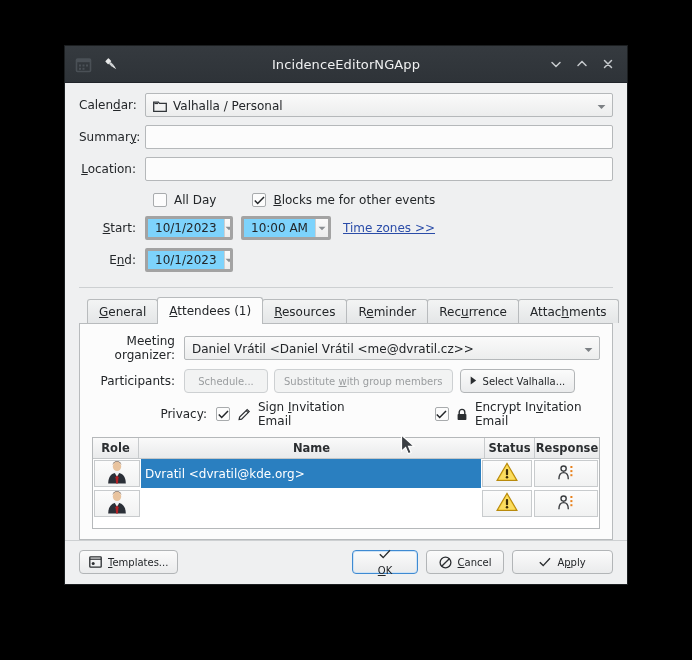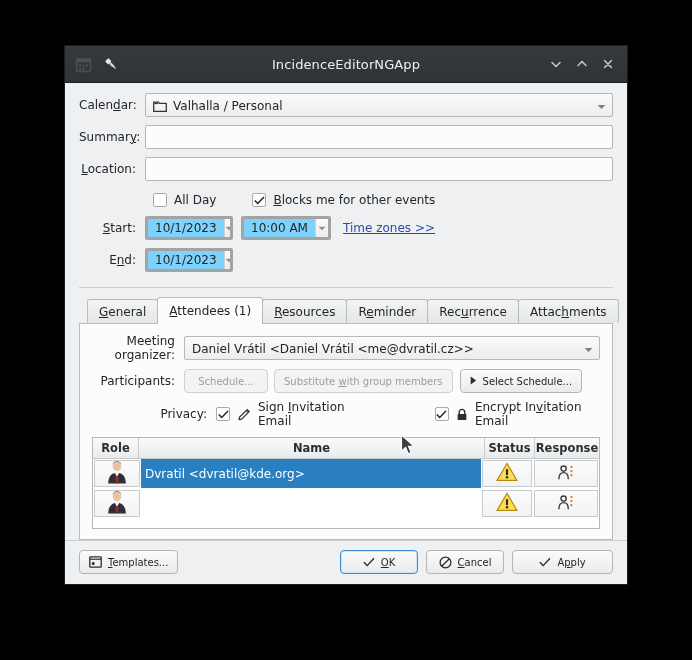--- a/index.html
+++ b/index.html
@@ -386,21 +386,21 @@
         </div>
         <div class="btn disabled" style="margin-left:6px; justify-content:center;">
           <span>Substitute <span class="u">w</span>ith group members</span>
         </div>
         <div class="btn" style="margin-left:7px;">
           <span>
             <svg width="7" height="9" viewBox="0 0 7 9">
                 <path d="M0.7 0.6 L6.2 4.5 L0.7 8.4 Z" fill="#2b2e31"></path>
               </svg>
           </span>
-          <span>Select Schedule...</span>
+          <span>Select Valhalla...</span>
         </div>
       </div>
 
       <div class="frow" style="margin-bottom:0;">
         <div class="flabel wide" style="width:124px;">Privacy:</div>
         <div class="cb-wrap">
           <span class="cbox">
             <svg width="11" height="9" viewBox="0 0 11 9">
                 <path d="M0.8 4.4 L3.7 7.5 L10 0.9" fill="none" stroke="#232629" stroke-width="1.5"></path>
               </svg>
@@ -523,21 +523,21 @@
       <span style="display:flex;">
         <svg width="13" height="12" viewBox="0 0 13 12">
           <rect x="0.8" y="0.8" width="11.4" height="10.4" rx="0.8" fill="none" stroke="#2b2e31" stroke-width="1.3"></rect>
           <path d="M0.8 3.2 H12.2" stroke="#2b2e31" stroke-width="1.2"></path>
           <circle cx="4.2" cy="7.6" r="1.5" fill="#2b2e31"></circle>
         </svg>
       </span>
       <span><span class="u">T</span>emplates...</span>
     </div>
     <div class="spacer"></div>
-    <div class="btn default" style="width:78px; justify-content:center;">
+    <div class="btn default" style="width:66px; justify-content:center;flex-direction:column;">
       <span style="display:flex;">
         <svg width="12" height="10" viewBox="0 0 12 10">
             <path d="M0.8 5.2 L4.2 8.6 L11 1.2" fill="none" stroke="#2b2e31" stroke-width="1.4"></path>
           </svg>
       </span>
       <span><span class="u">O</span>K</span>
     </div>
     <div class="btn" style="width:78px; justify-content:center;">
       <span style="display:flex;">
         <svg width="13" height="13" viewBox="0 0 13 13">

